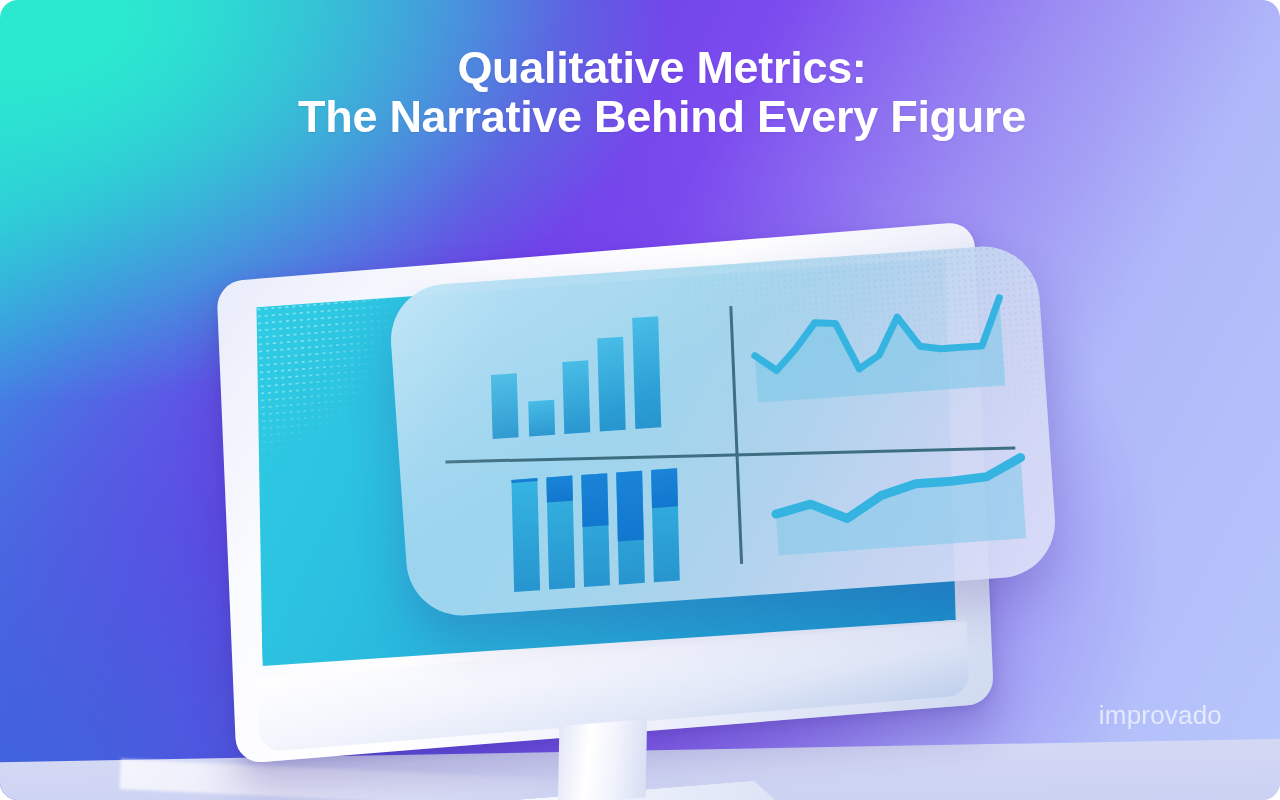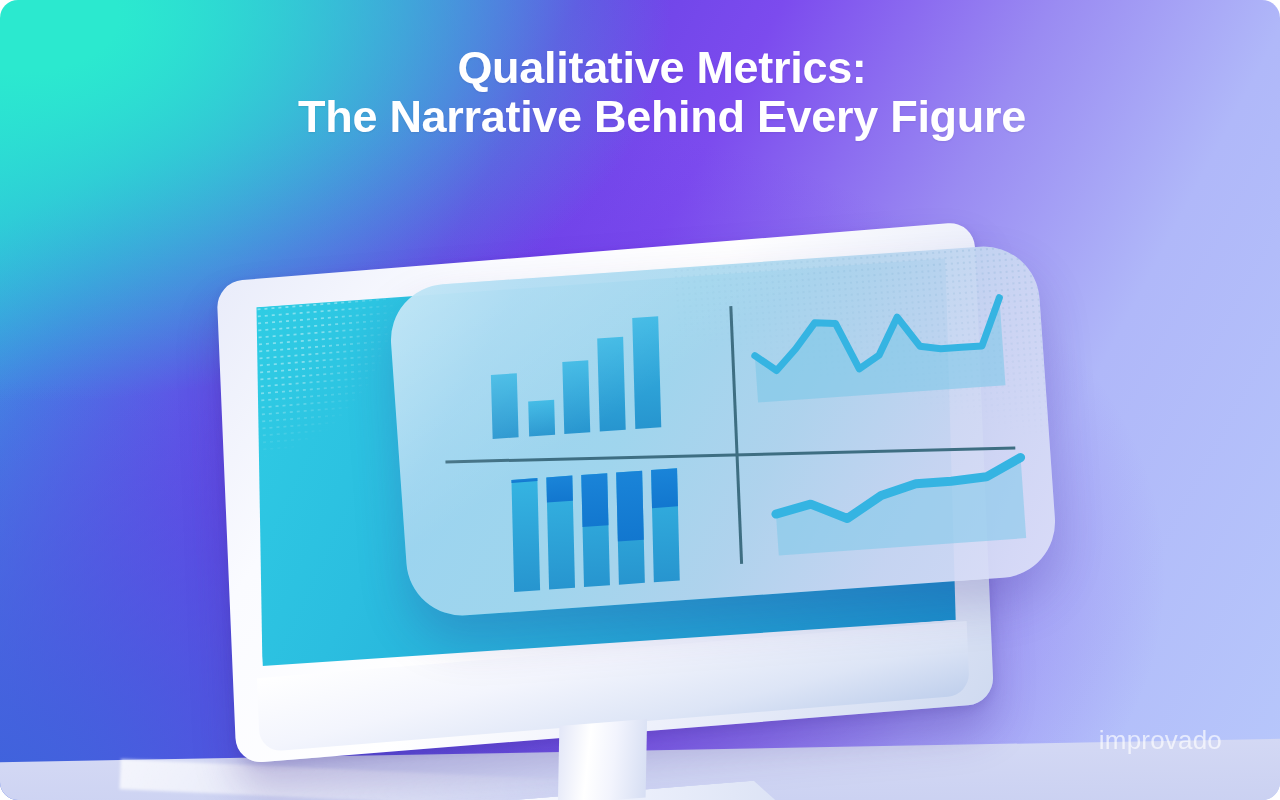--- a/index.html
+++ b/index.html
@@ -163,21 +163,21 @@
     transform:skewX(-2.6deg);
     background:linear-gradient(180deg,#35B4E2 0%,#2795CF 100%);
   }
   .sbar-top{ width:100%; background:linear-gradient(180deg,#1A84D8 0%,#1277CF 100%); }
 
   
   .area-svg{ position:absolute; left:0; top:0; width:100%; height:100%; overflow:visible; }
 
   
   #logo{
-    position:absolute; right:58px; bottom:44px; z-index:40;
+    position:absolute; right:58px; bottom:69px; z-index:40;
     color:rgba(255,255,255,.66);
     font-size:26px; letter-spacing:.2px; font-weight:400;
   }
 </style>
 </head>
 <body>
 
 <div id="stage">
 
   <div id="title-block">

